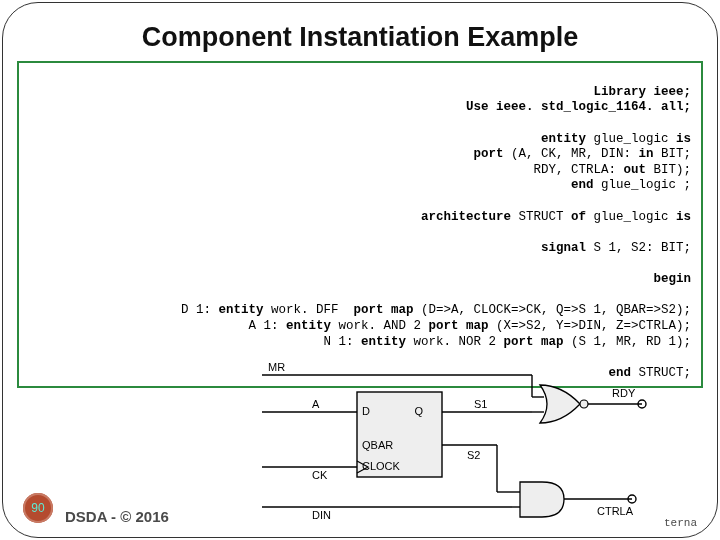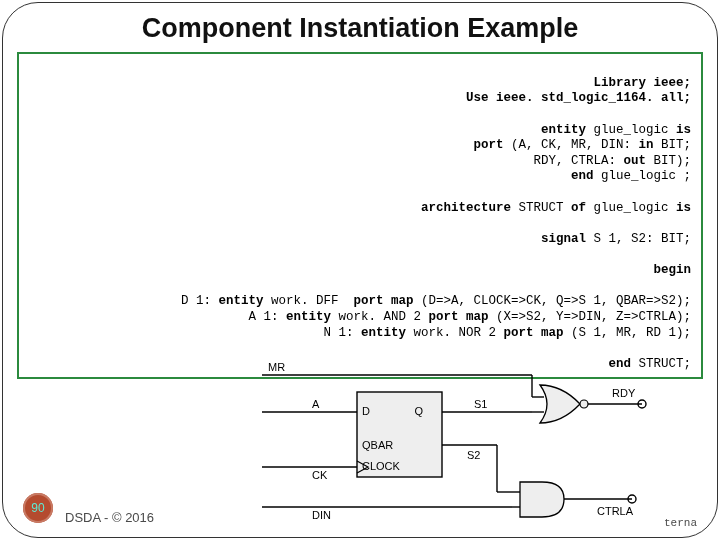--- a/index.html
+++ b/index.html
@@ -14,21 +14,21 @@
   }
   .slide {
     position: absolute;
     top: 2px;
     left: 2px;
     right: 2px;
     bottom: 2px;
     border: 1px solid #333;
     border-radius: 36px;
     box-sizing: border-box;
-    padding: 6px 8px 0 8px;
+    padding: 15px 8px 0 8px;
   }
   .title {
     text-align: center;
     font-size: 27px;
     font-weight: bold;
     color: #111;
     margin: 4px 0 8px 0;
   }
   .codebox {
     border: 2px solid #2b8a3e;
@@ -66,22 +66,23 @@
     font-size: 12px;
     display: flex;
     align-items: center;
     justify-content: center;
     box-shadow: 0 0 0 2px #c87a64 inset;
   }
   .footer {
     position: absolute;
     left: 62px;
     bottom: 12px;
-    font-size: 13px;
+    font-size: 15px;
     color: #4a4a4a;
+    font-weight: bold;
   }
   .footer-right {
     position: absolute;
     right: 20px;
     bottom: 8px;
     font-size: 11px;
     color: #4a4a4a;
     font-family: Liberation Mono, monospace;
   }
 </style>

